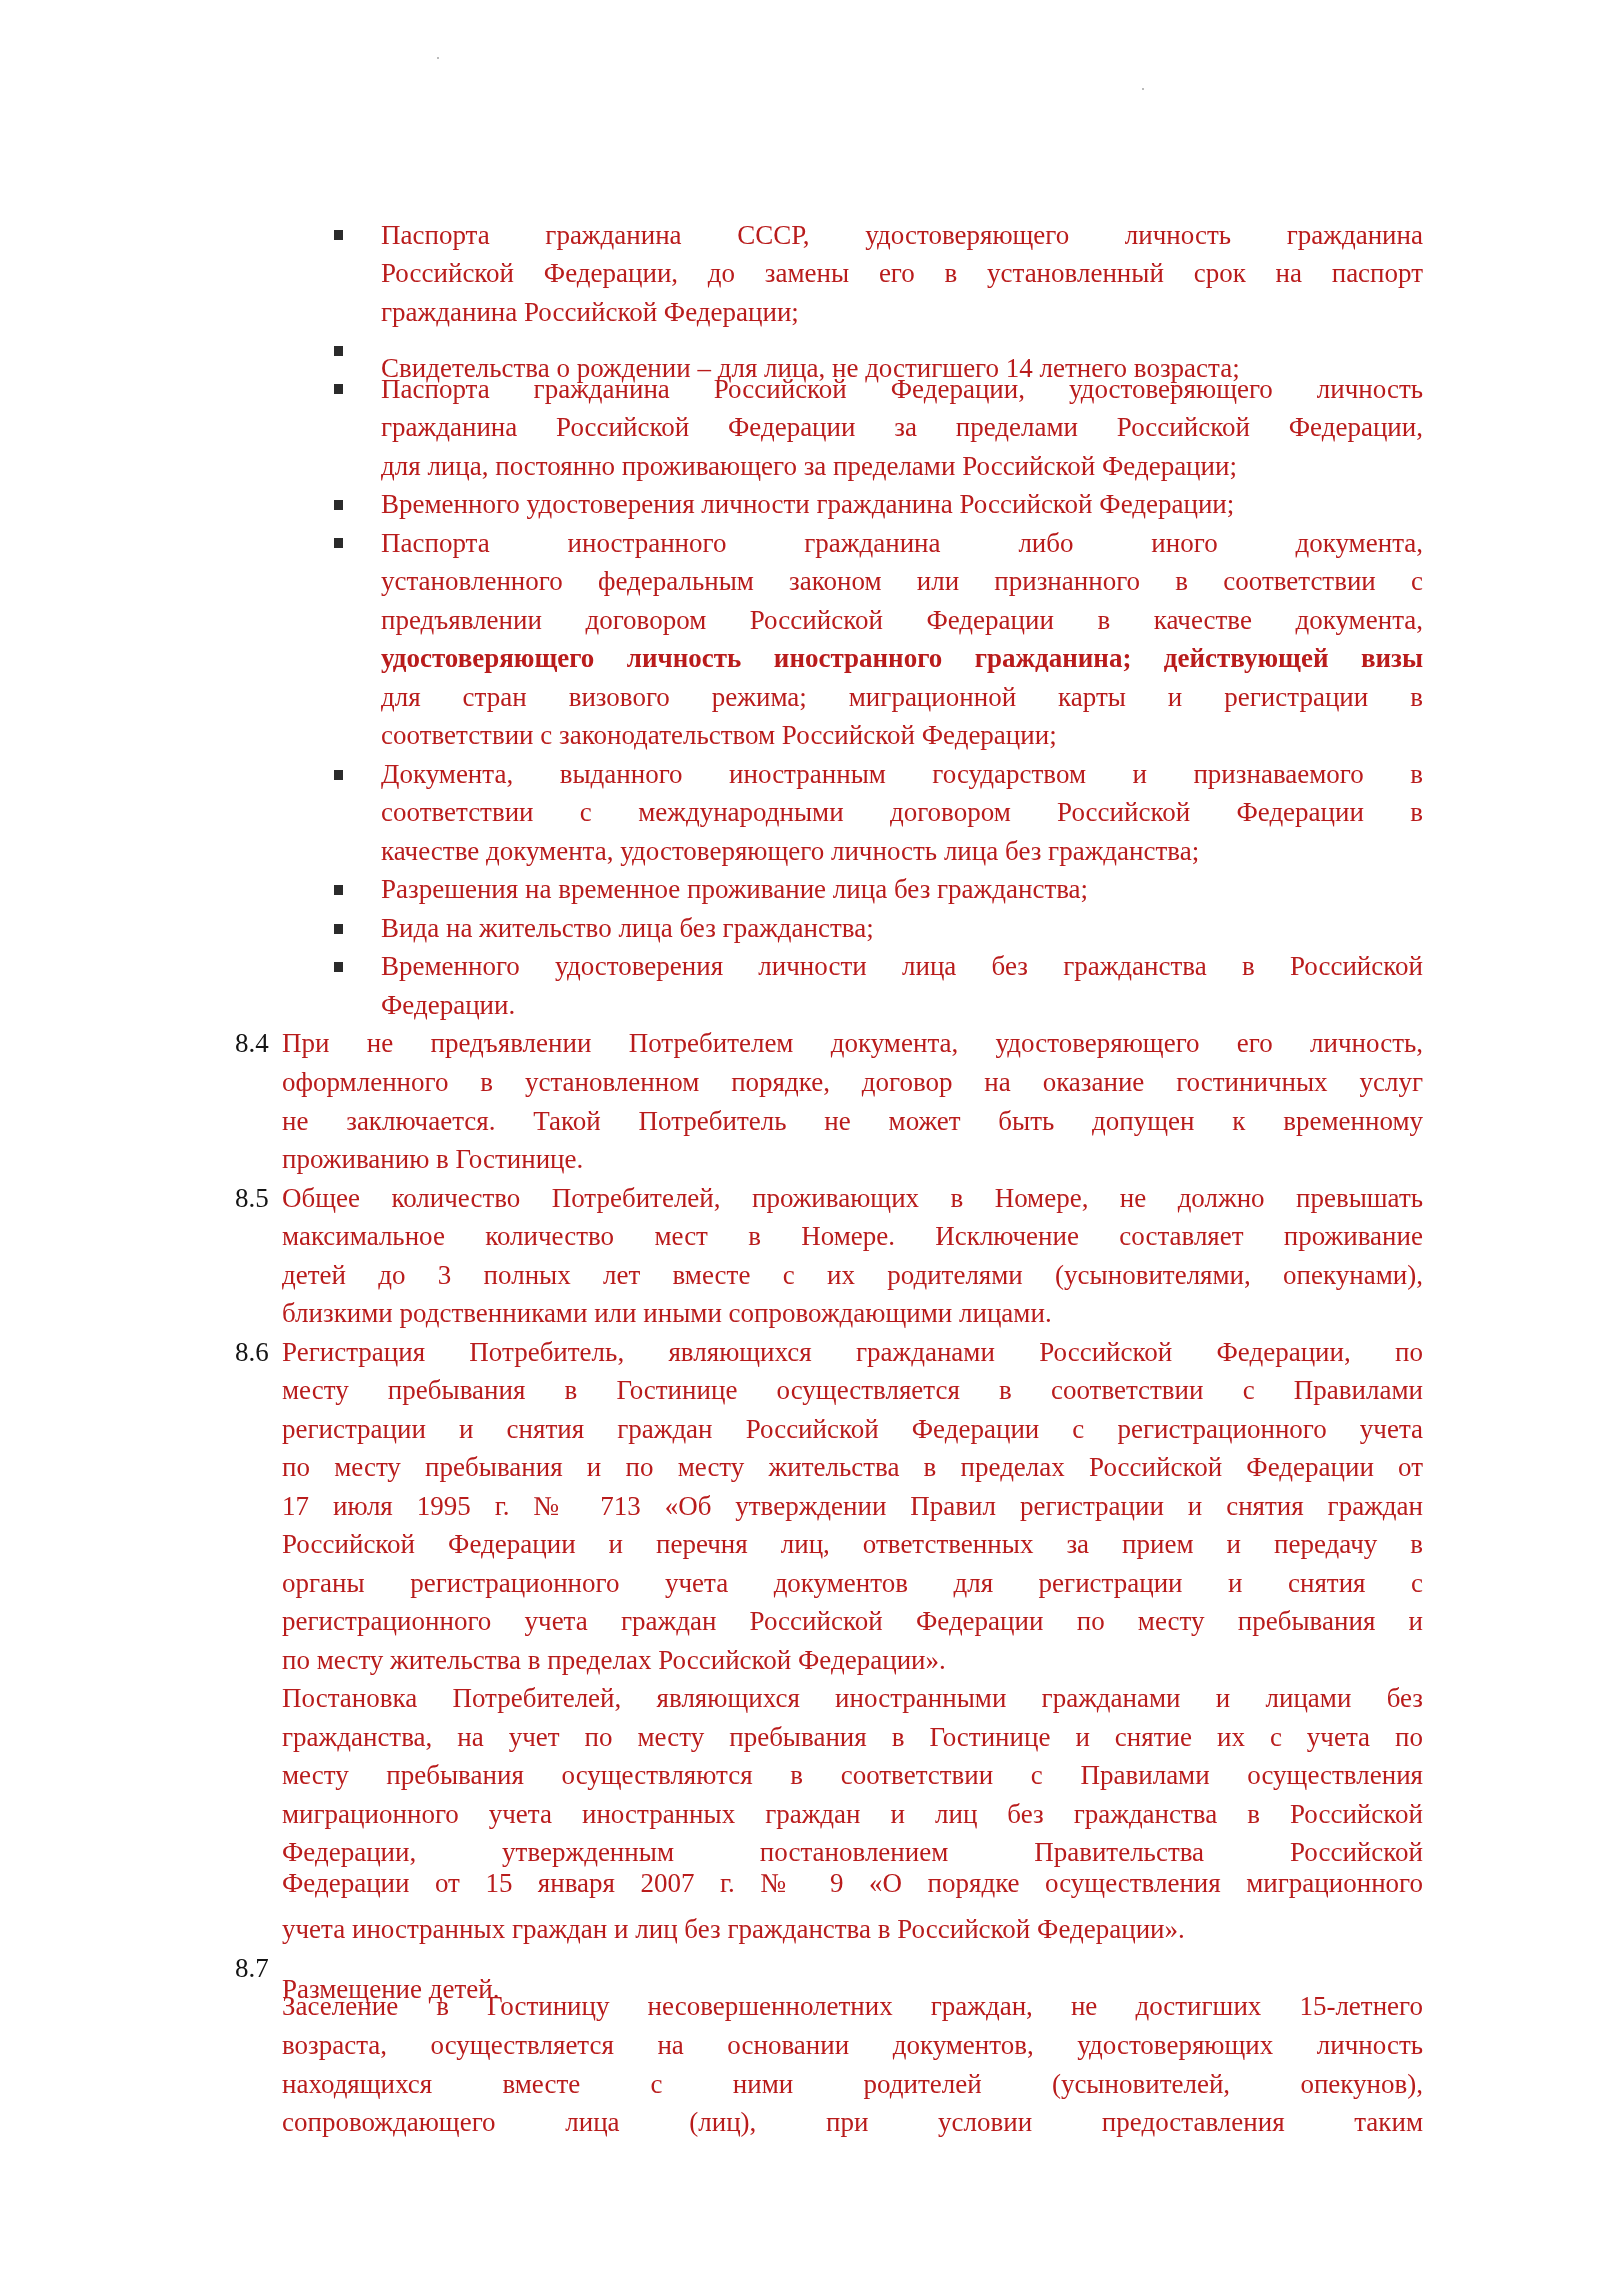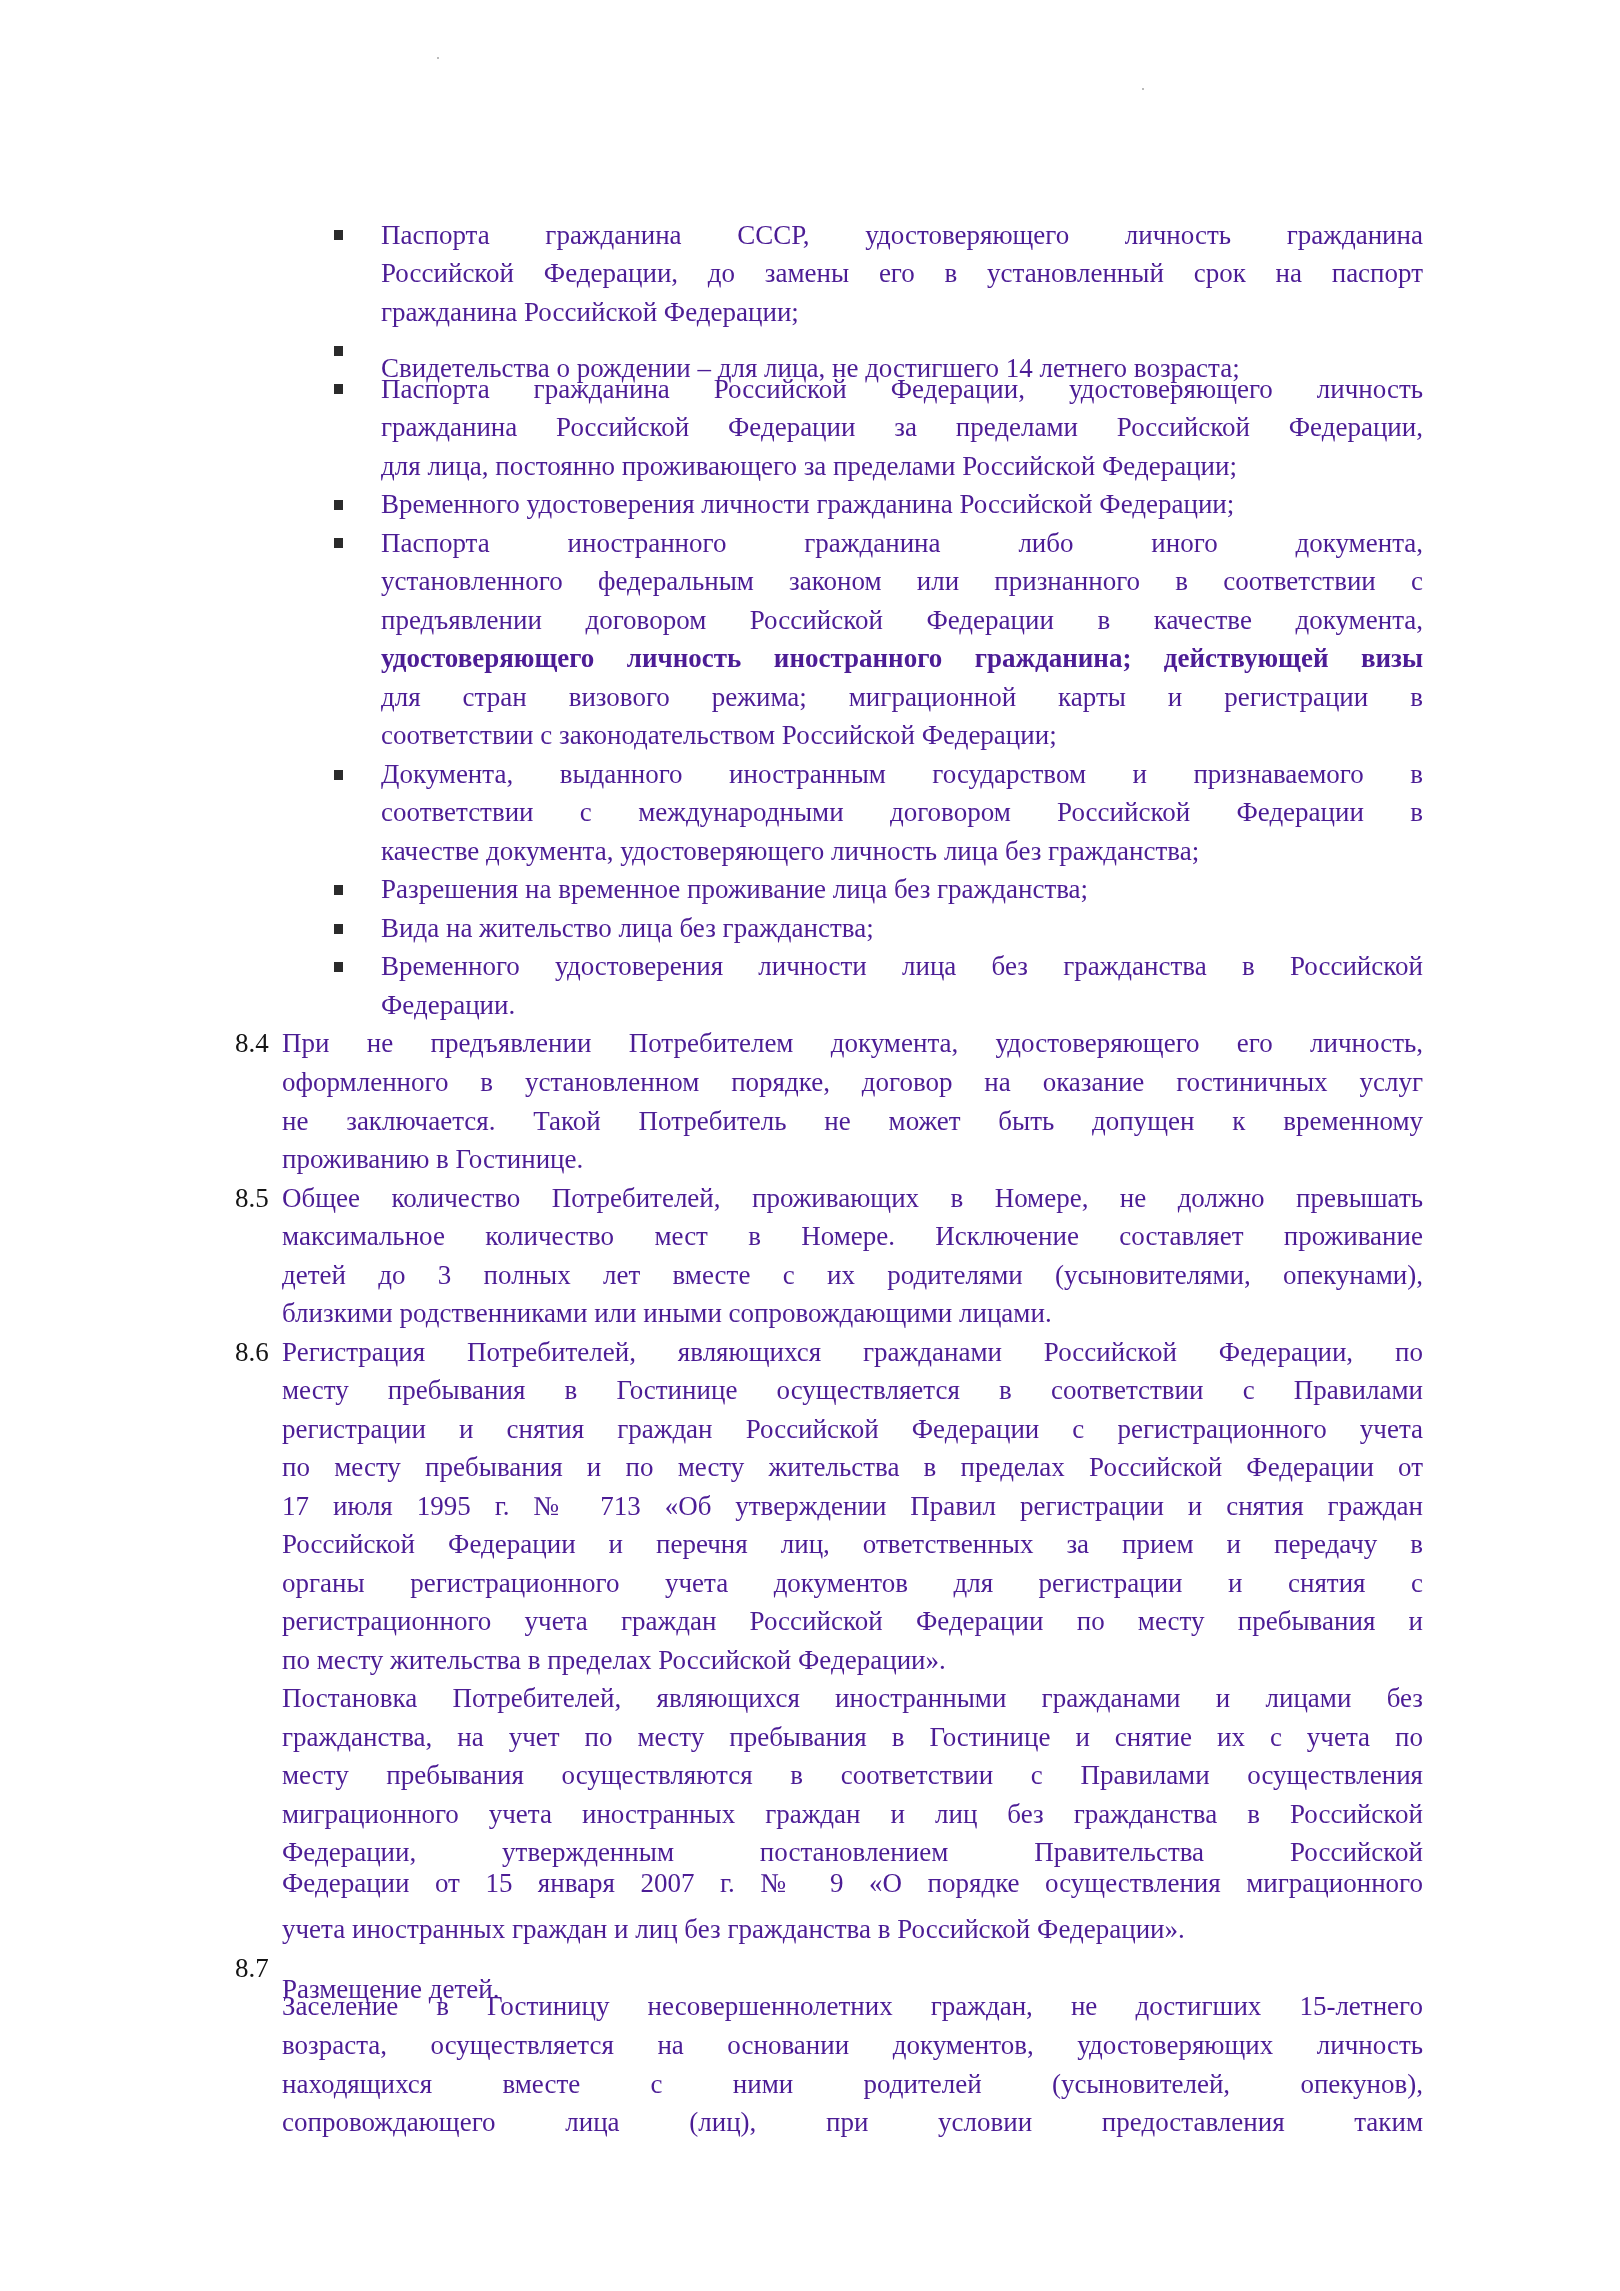--- a/index.html
+++ b/index.html
@@ -3,21 +3,21 @@
 <meta charset="utf-8">
 <style>
   html, body { margin: 0; padding: 0; background: #ffffff; }
   body { width: 1620px; height: 2292px; position: relative; overflow: hidden; }
   .page { position: absolute; left: 0; top: 0; width: 1620px; height: 2292px; background: #fff; }
   .line {
     position: absolute;
     font-family: "Liberation Serif", "DejaVu Serif", serif;
     font-size: 27px;
     line-height: 31px;
-    color: #4c1d95;
+    color: #b91c1c;
     white-space: nowrap;
     overflow: visible;
   }
   .just { text-align: justify; text-align-last: justify; white-space: normal; height: 31px; overflow: hidden; }
   .bl { left: 381px; width: 1042px; }
   .pl { left: 282px; width: 1141px; }
   .num {
     position: absolute; left: 235px;
     font-family: "Liberation Serif", "DejaVu Serif", serif;
     font-size: 27px; line-height: 31px; color: #141414;
@@ -68,21 +68,21 @@
       <div class="line pl just" style="top: 1028px;">При не предъявлении Потребителем документа, удостоверяющего его личность,</div>
       <div class="line pl just" style="top: 1067px;">оформленного в установленном порядке, договор на оказание гостиничных услуг</div>
       <div class="line pl just" style="top: 1106px;">не заключается. Такой Потребитель не может быть допущен к временному</div>
       <div class="line pl" style="top: 1144px;">проживанию в Гостинице.</div>
       <div class="num" style="top: 1183px;">8.5</div>
       <div class="line pl just" style="top: 1183px;">Общее количество Потребителей, проживающих в Номере, не должно превышать</div>
       <div class="line pl just" style="top: 1221px;">максимальное количество мест в Номере. Исключение составляет проживание</div>
       <div class="line pl just" style="top: 1260px;">детей до 3 полных лет вместе с их родителями (усыновителями, опекунами),</div>
       <div class="line pl" style="top: 1298px;">близкими родственниками или иными сопровождающими лицами.</div>
       <div class="num" style="top: 1337px;">8.6</div>
-      <div class="line pl just" style="top: 1337px;">Регистрация Потребителей, являющихся гражданами Российской Федерации, по</div>
+      <div class="line pl just" style="top: 1337px;">Регистрация Потребитель, являющихся гражданами Российской Федерации, по</div>
       <div class="line pl just" style="top: 1375px;">месту пребывания в Гостинице осуществляется в соответствии с Правилами</div>
       <div class="line pl just" style="top: 1414px;">регистрации и снятия граждан Российской Федерации с регистрационного учета</div>
       <div class="line pl just" style="top: 1452px;">по месту пребывания и по месту жительства в пределах Российской Федерации от</div>
       <div class="line pl just" style="top: 1491px;">17 июля 1995 г. № 713 «Об утверждении Правил регистрации и снятия граждан</div>
       <div class="line pl just" style="top: 1529px;">Российской Федерации и перечня лиц, ответственных за прием и передачу в</div>
       <div class="line pl just" style="top: 1568px;">органы регистрационного учета документов для регистрации и снятия с</div>
       <div class="line pl just" style="top: 1606px;">регистрационного учета граждан Российской Федерации по месту пребывания и</div>
       <div class="line pl" style="top: 1645px;">по месту жительства в пределах Российской Федерации».</div>
       <div class="line pl just" style="top: 1683px;">Постановка Потребителей, являющихся иностранными гражданами и лицами без</div>
       <div class="line pl just" style="top: 1722px;">гражданства, на учет по месту пребывания в Гостинице и снятие их с учета по</div>

